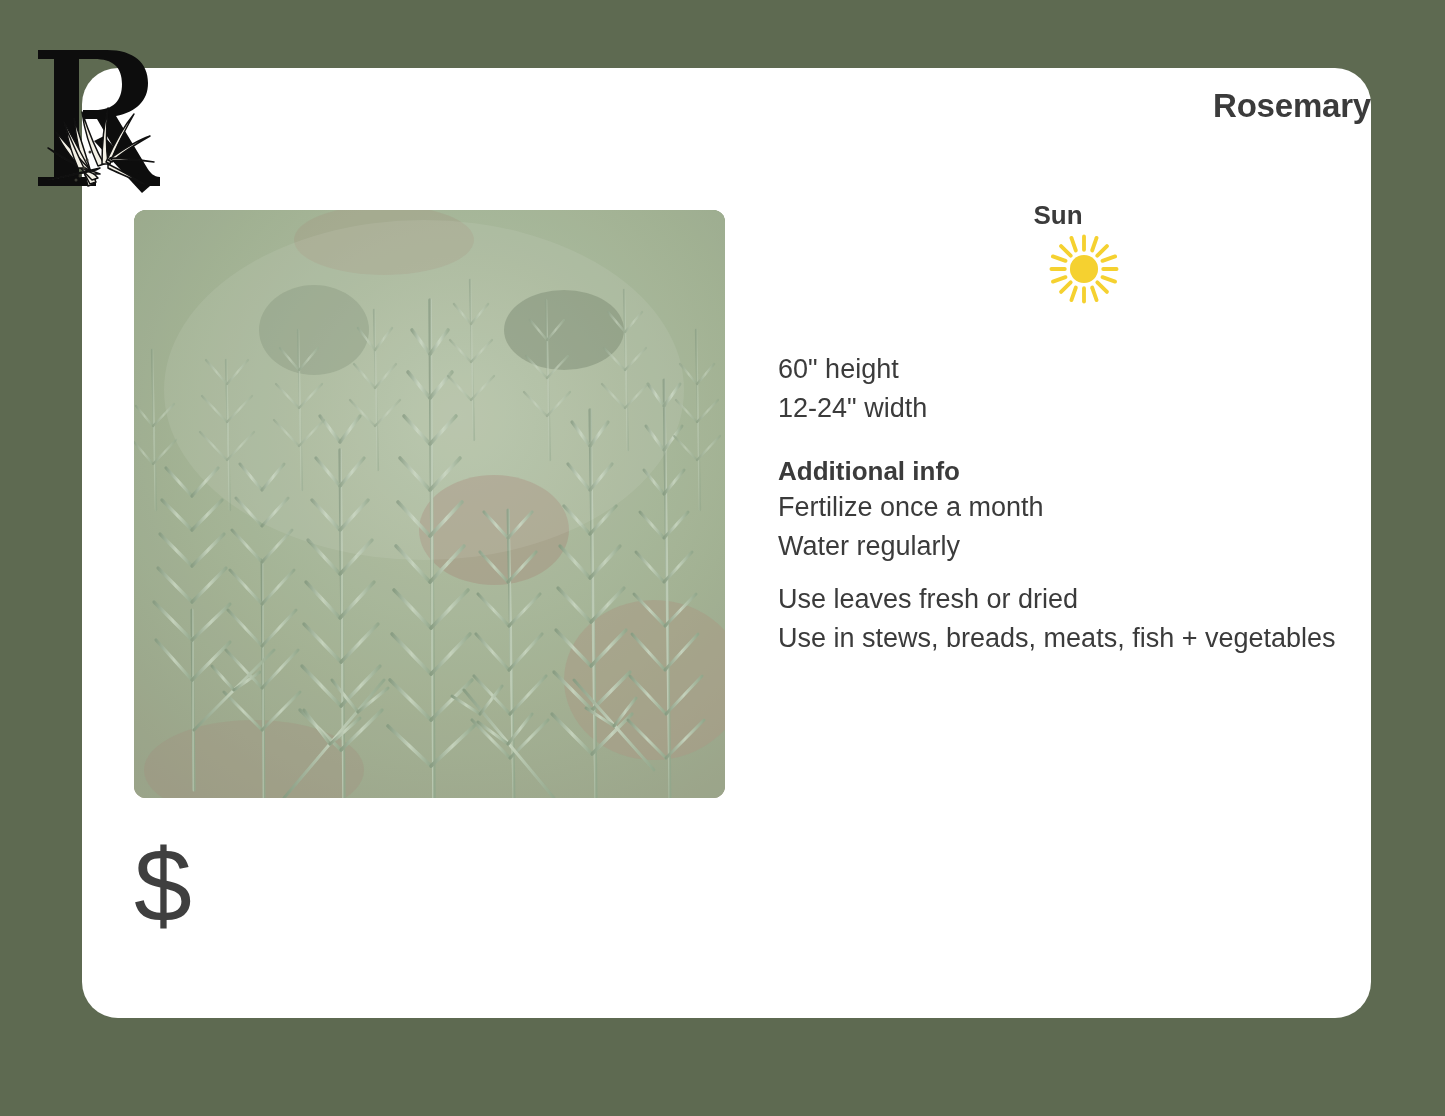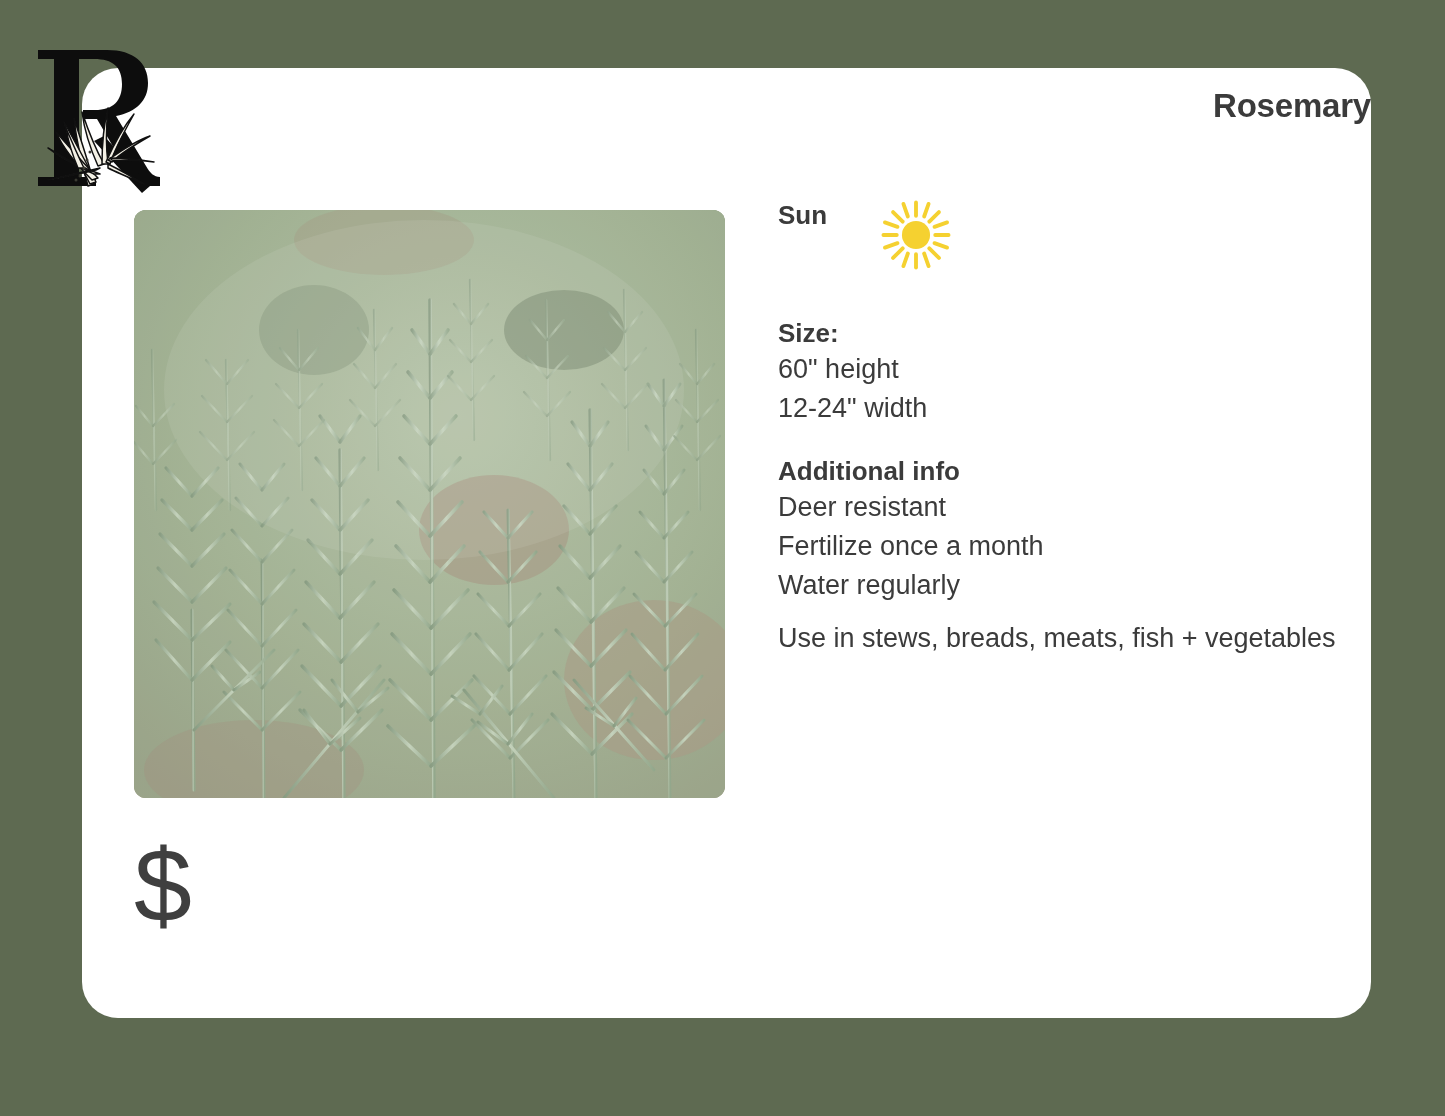--- a/index.html
+++ b/index.html
@@ -94,22 +94,23 @@
     position: absolute;
     left: 696px;
     top: 130px;
     width: 560px;
   }
   .info-block { margin-bottom: 26px; }
   .info-block:last-child { margin-bottom: 12px; }
 
   .row-sun {
     display: flex;
-    align-items: flex-start;
+    align-items: center;
     margin-bottom: 44px;
+    flex-direction: column;
   }
   .lbl-bold {
     font-size: 26px;
     font-weight: bold;
     color: #3b3b3b;
     line-height: 1.32;
   }
   .sun-icon {
     margin-left: 52px;
     width: 74px;
@@ -412,36 +413,35 @@
             <line x1="8" y1="33" x2="25" y2="39"></line>
             <line x1="75" y1="61" x2="92" y2="67"></line>
             <line x1="8" y1="67" x2="25" y2="61"></line>
             <line x1="75" y1="39" x2="92" y2="33"></line>
           </g>
         </g>
       </svg>
     </div>
 
     <div class="info-block">
-      <div class="lbl-bold">Size:</div>
       <div class="size-grid">
         <div class="size-col-a">
           <div class="body-line">60" height</div>
           <div class="body-line">12-24" width</div>
         </div>
       </div>
     </div>
 
 
     <div class="info-block">
       <div class="lbl-bold">Additional info</div>
-      <div class="body-line">Deer resistant</div>
       <div class="body-line">Fertilize once a month</div>
       <div class="body-line">Water regularly</div>
       <div class="gap-sm"></div>
+      <div class="body-line">Use leaves fresh or dried</div>
       <div class="body-line">Use in stews, breads, meats, fish + vegetables</div>
     </div>
 
   </div>
 </div>
 
 <div class="logo">
   <svg viewBox="0 0 150 180">
 
     <g fill="#0d0d0d">

